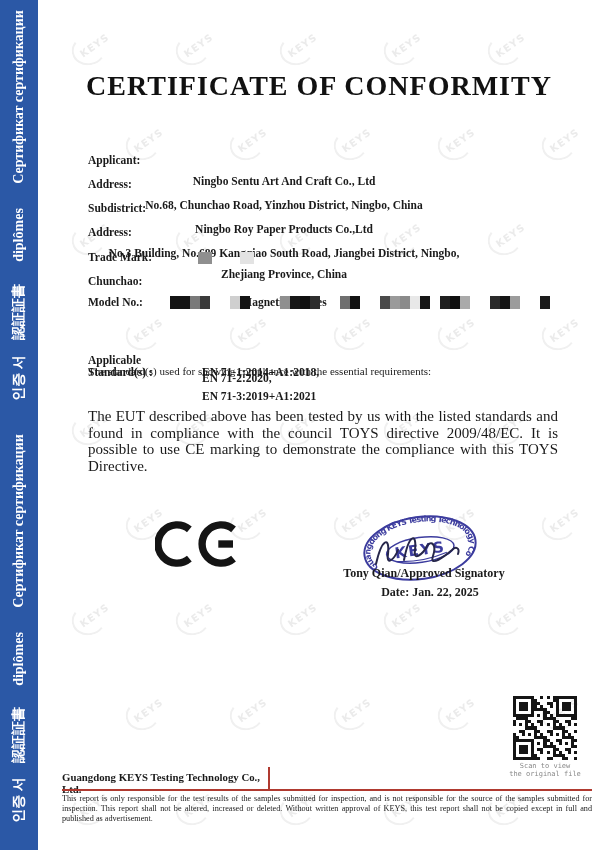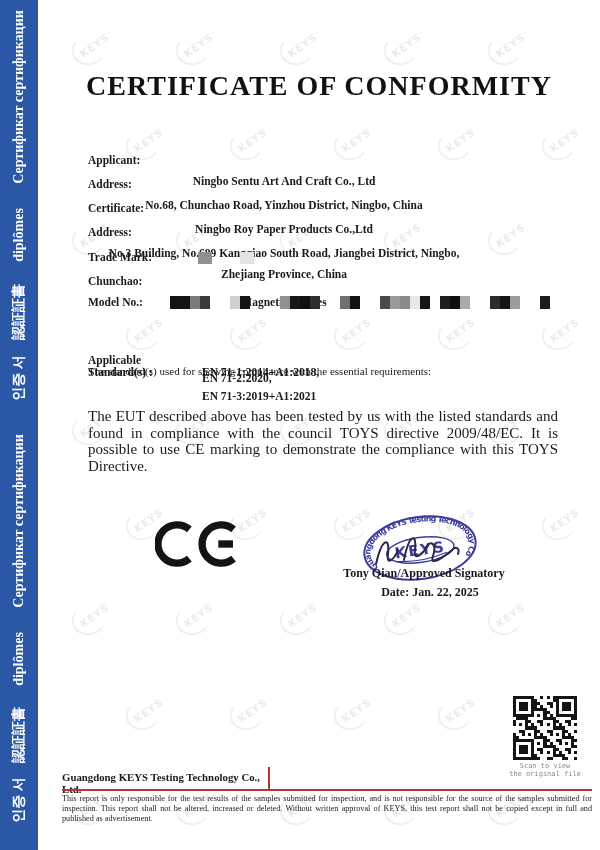--- a/index.html
+++ b/index.html
@@ -122,21 +122,21 @@
 
     <h1 class="title" style="margin:0">CERTIFICATE OF CONFORMITY</h1>
 
     <div class="frow" style="top:150px">
       <span class="flabel">Applicant:</span><span class="fvalue">Ningbo Sentu Art And Craft Co., Ltd</span>
     </div>
     <div class="frow" style="top:174px">
       <span class="flabel">Address:</span><span class="fvalue">No.68, Chunchao Road, Yinzhou District, Ningbo, China</span>
     </div>
     <div class="frow" style="top:198px">
-      <span class="flabel">Certificate:</span><span class="fvalue">Ningbo Roy Paper Products Co.,Ltd</span>
+      <span class="flabel">Subdistrict:</span><span class="fvalue">Ningbo Roy Paper Products Co.,Ltd</span>
     </div>
     <div class="frow" style="top:222px">
       <span class="flabel">Address:</span><span class="fvalue">No.3 Building, No.689 Kangqiao South Road, Jiangbei District, Ningbo, Zhejiang Province, China</span>
     </div>
     <div class="frow" style="top:247px">
       <span class="flabel">Trade Mark:</span><span class="redaction"><span style="display: inline-block; width: 14px; height: 12px;"></span><span style="display: inline-block; width: 14px; height: 12px;"></span><span style="display: inline-block; width: 14px; height: 12px; background: rgb(143, 143, 143);"></span><span style="display: inline-block; width: 14px; height: 12px;"></span><span style="display: inline-block; width: 14px; height: 12px;"></span><span style="display: inline-block; width: 14px; height: 12px; background: rgb(227, 227, 227);"></span></span>
     </div>
     <div class="frow" style="top:271px">
       <span class="flabel">Chunchao:</span><span class="fvalue">Magnetic Puzzles</span>
     </div>

